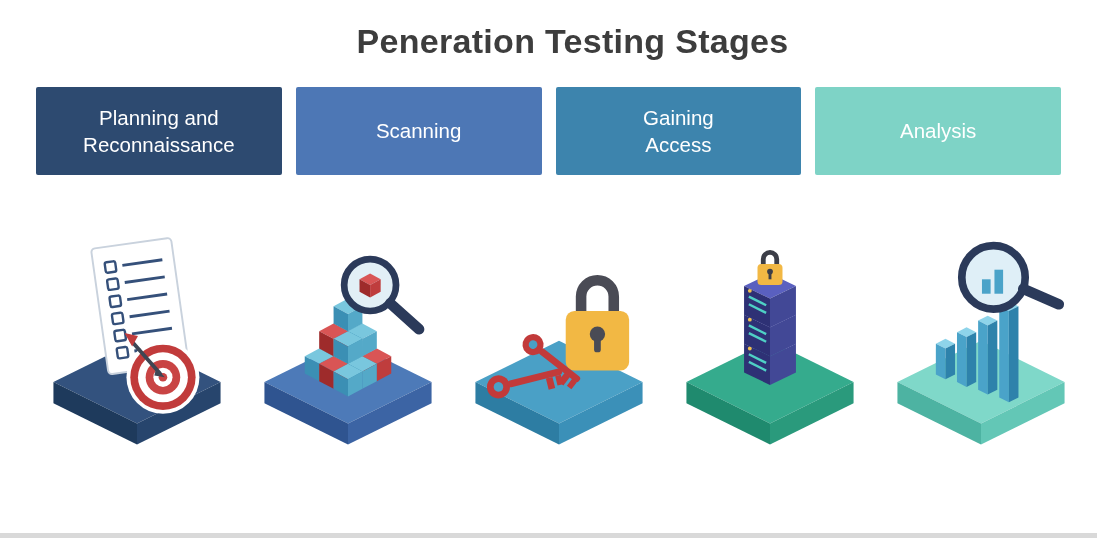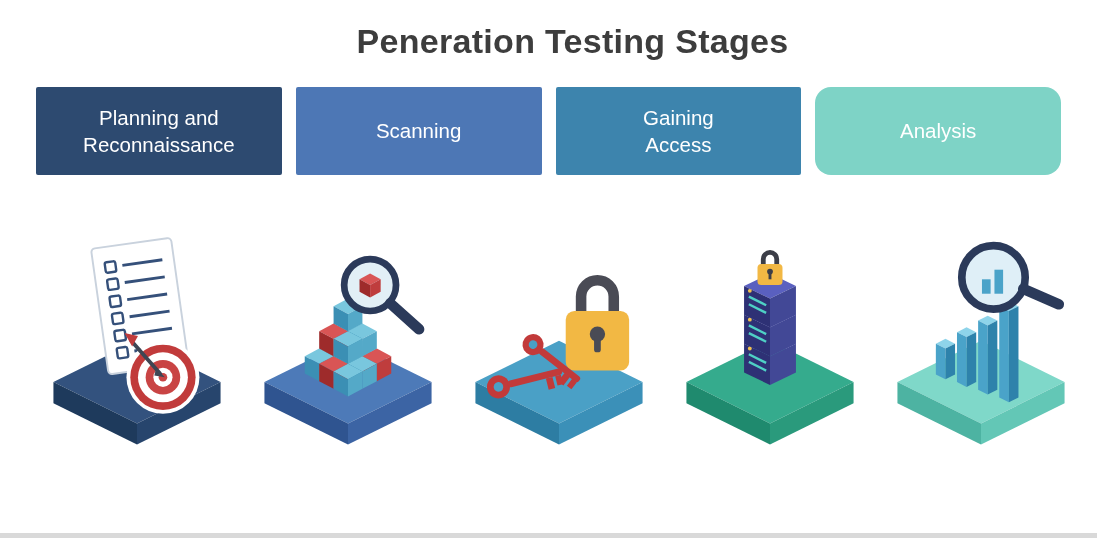--- a/index.html
+++ b/index.html
@@ -73,21 +73,21 @@
   <div class="stages-row">
     <div class="stage-box" style="background-color: rgb(45, 74, 112);">
       <span class="stage-label">Planning and Reconnaissance</span>
     </div>
     <div class="stage-box" style="background-color: rgb(77, 119, 181);">
       <span class="stage-label">Scanning</span>
     </div>
     <div class="stage-box narrow" style="background-color: rgb(61, 132, 173);">
       <span class="stage-label">Gaining Access</span>
     </div>
-    <div class="stage-box" style="background-color: rgb(126, 211, 198); border-radius: 16px;">
+    <div class="stage-box" style="background-color: rgb(126, 211, 198);">
       <span class="stage-label">Analysis</span>
     </div>
   </div>
 
   <div class="icons-row">
 
     <div class="icon-cell">
       <svg viewBox="0 0 210 280">
         <g>
           <polygon points="105,158 192,201 105,244 18,201" fill="#33527e"></polygon>

